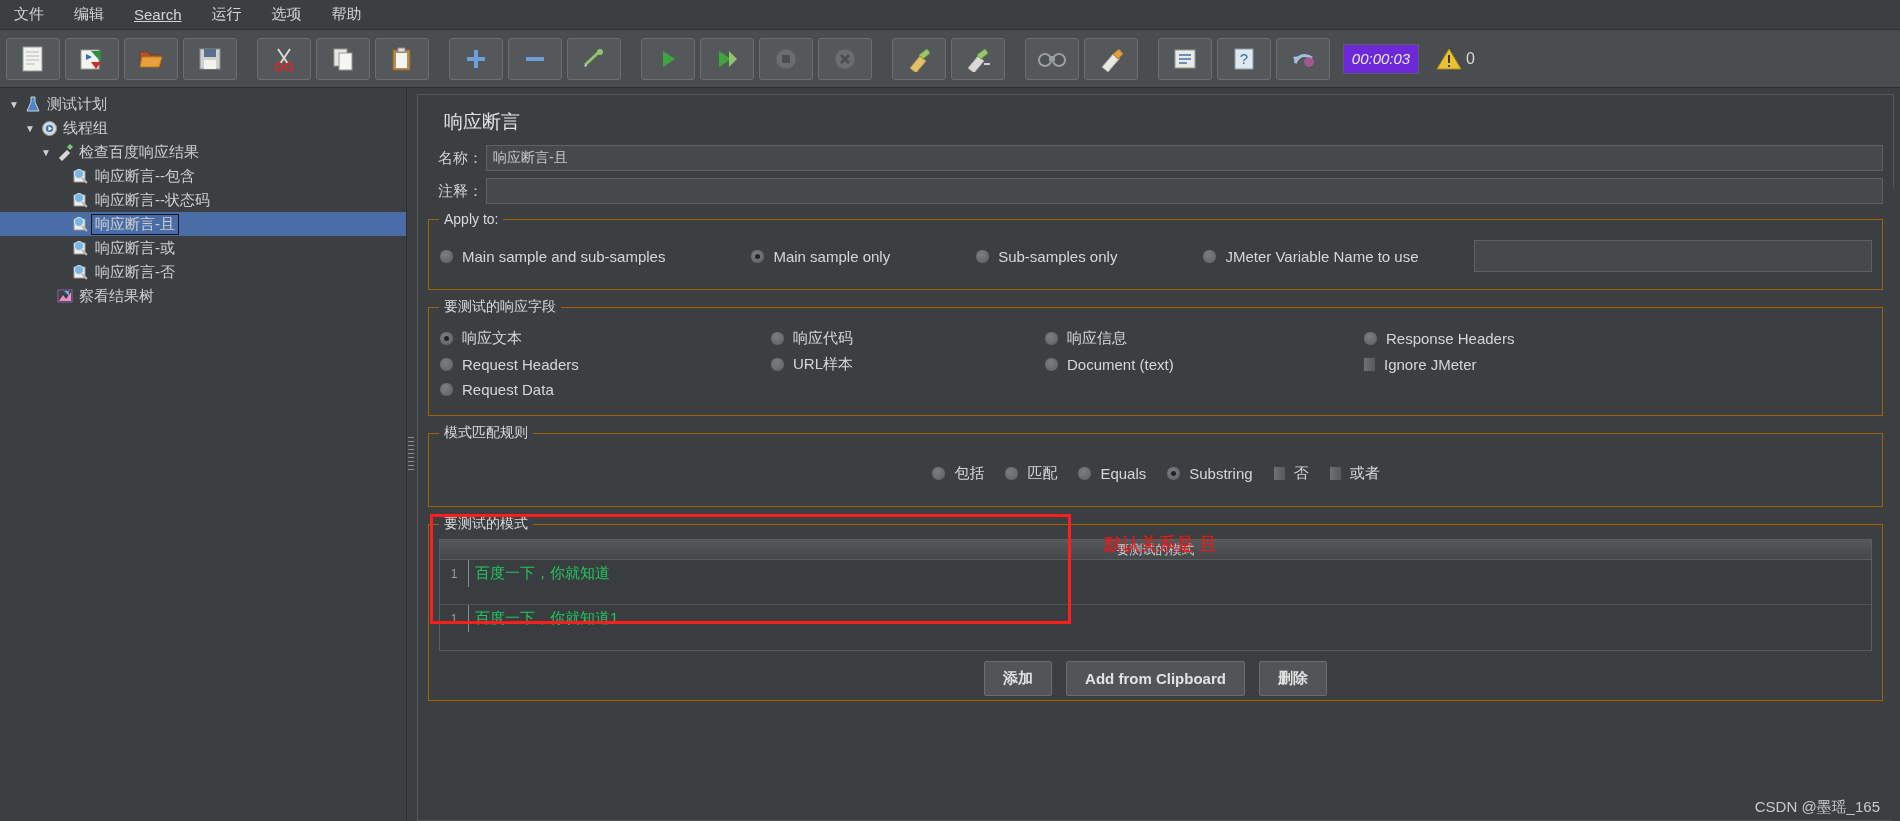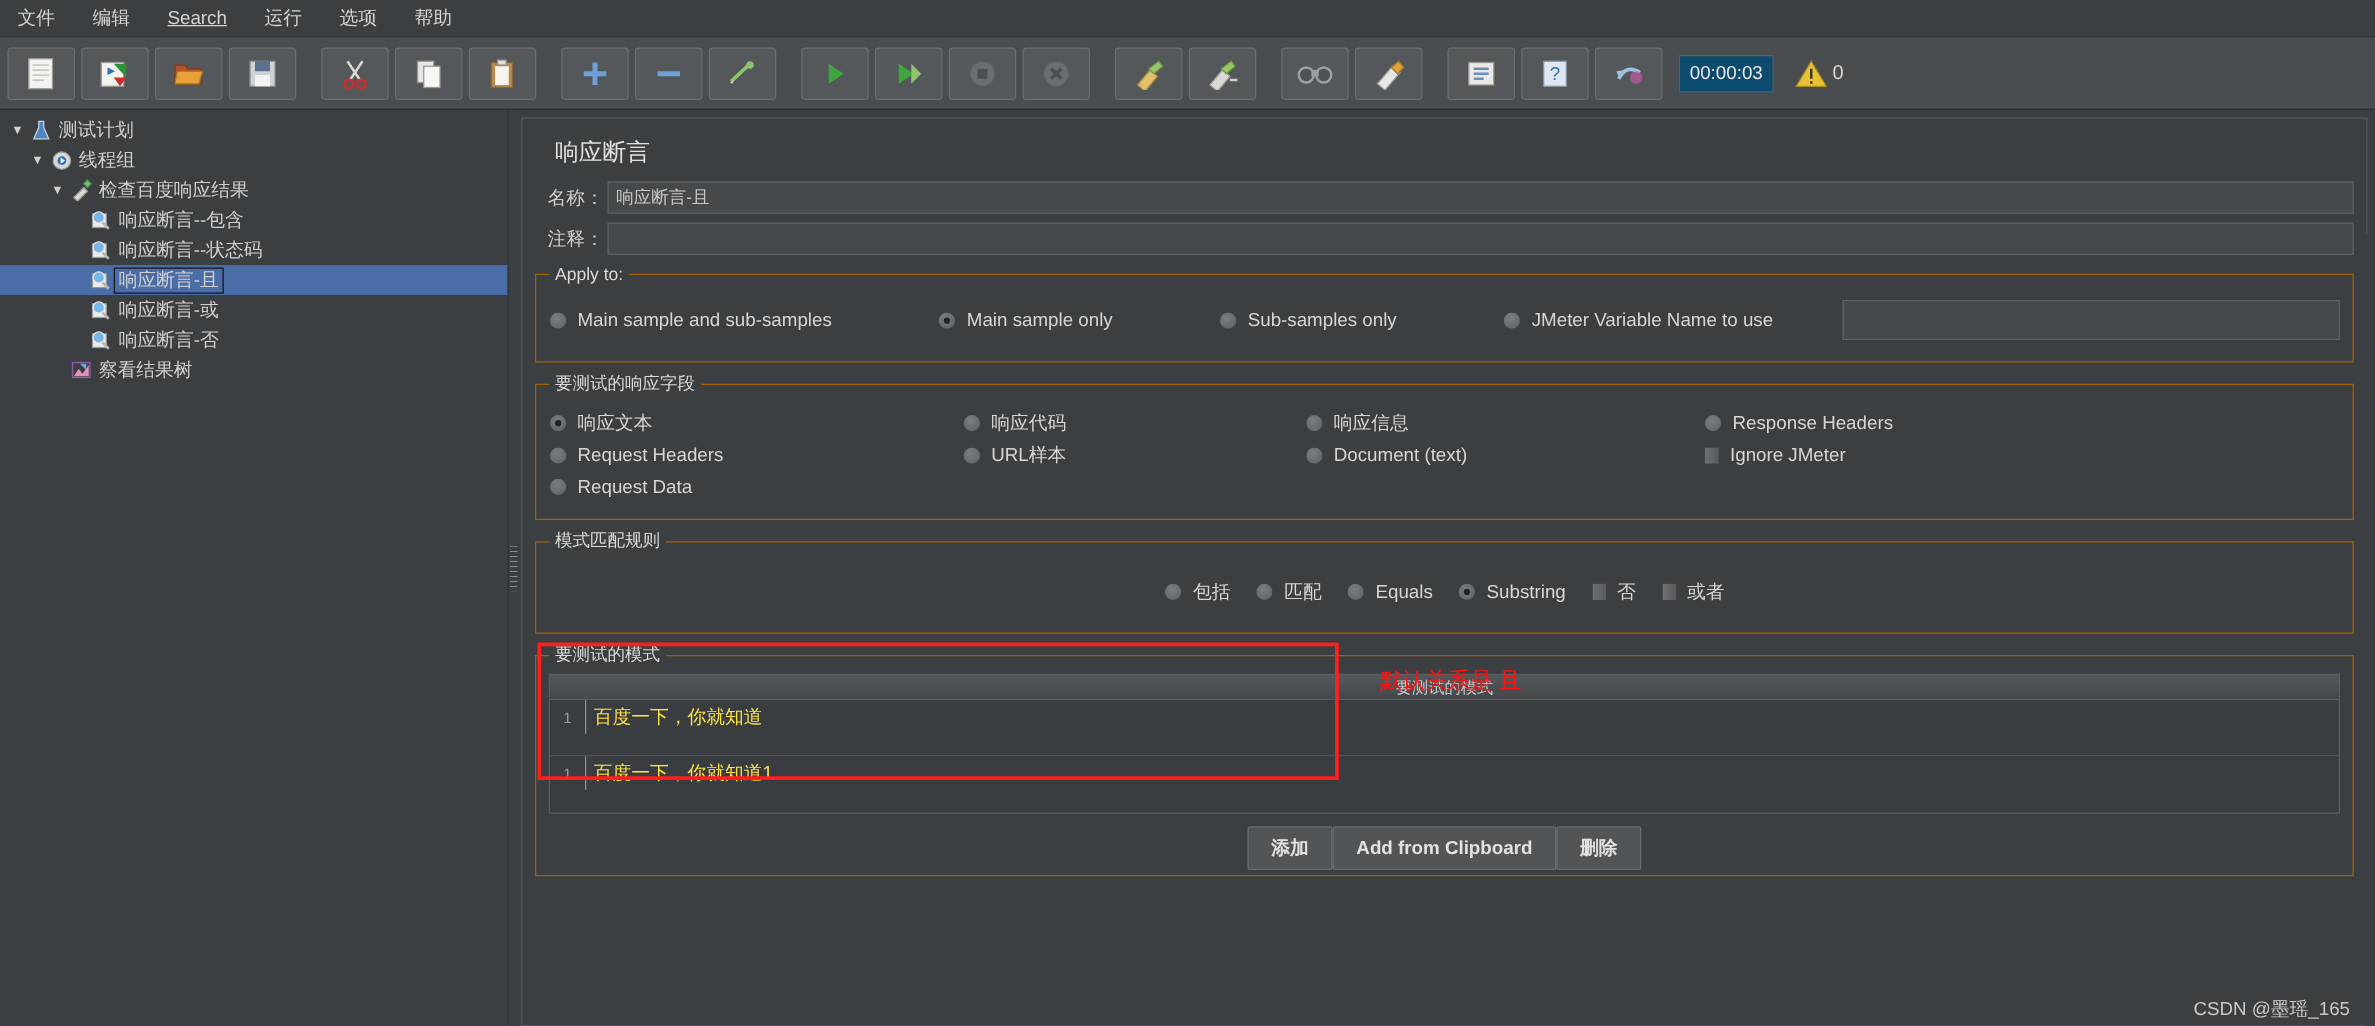--- a/index.html
+++ b/index.html
@@ -29,24 +29,25 @@
   }
   .tb {
     width: 54px; height: 42px; background: #54585a;
     border: 1px solid #6a6e70; border-radius: 3px;
     display: flex; align-items: center; justify-content: center;
     position: relative; cursor: pointer;
   }
   .tb.sep { width: 10px; background: none; border: none; cursor: default; }
   .tbicon { display: block; }
   .timer {
-    margin-left: 8px; width: 76px; height: 30px; background: #0c4a6e;
+    margin-left: 8px; width: 76px; height: 30px; background: #6d28d9;
     border: 1px solid #5a5e60; color: #e8e8e8; font-size: 15px;
     display: flex; align-items: center; justify-content: center;
     font-family: "Liberation Sans", sans-serif;
+    font-style: italic;
   }
   .warn { margin-left: 12px; display: flex; align-items: center; gap: 4px; }
   .warncount { color: #d8d8d8; font-size: 16px; }
 
   
   .body { flex: 1 1 auto; display: flex; min-height: 0; position: relative; }
 
   
   .tree {
     width: 407px; background: #3c3f41; flex: 0 0 407px;
@@ -105,23 +106,23 @@
   .patfs { padding-bottom: 4px; }
   .tablehdr {
     height: 20px; background: linear-gradient(to bottom, #54585a, #45484a);
     border: 1px solid #5a5e60; border-bottom: none; font-size: 13px; color: #c9c9c9;
     display: flex; align-items: center; justify-content: center;
   }
   .tablebody { border: 1px solid #5a5e60; background: #3a3d3f; }
   .prow { display: flex; align-items: flex-start; height: 45px; border-bottom: 1px solid #4f5355; }
   .prow:last-child { border-bottom: none; }
   .pnum { width: 28px; flex: 0 0 28px; text-align: center; font-size: 12px; color: #9a9d9f; padding-top: 7px;}
-  .pcell { flex: 1 1 auto; border-left: 1px solid #8b8f91; padding: 4px 6px; font-size: 15px; color: #fde047; }
-
-  .btnrow { display: flex; justify-content: center; margin-top: 10px; }
+  .pcell { flex: 1 1 auto; border-left: 1px solid #8b8f91; padding: 4px 6px; font-size: 15px; color: #22c55e; }
+
+  .btnrow { display: flex; justify-content: center; gap: 14px; margin-top: 10px; }
   .btn {
     background: #525557; border: 1px solid #6a6e70; color: #e2e2e2;
     font-size: 15px; font-weight: bold; padding: 7px 18px; border-radius: 2px; cursor: pointer;
   }
 
   
   .redbox {
     position: absolute; border: 3px solid #ff1d1d; pointer-events: none;
   }
   .redtext {

